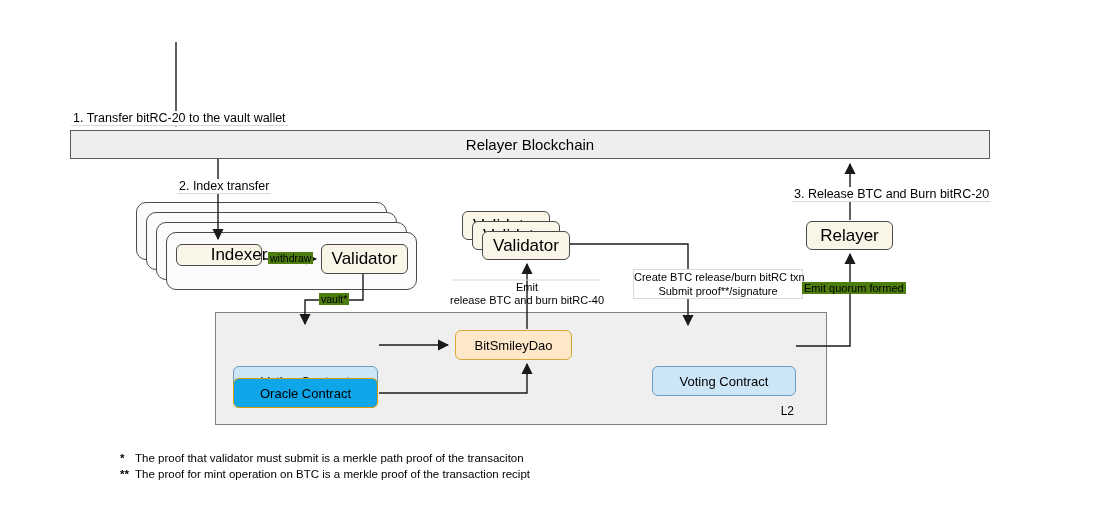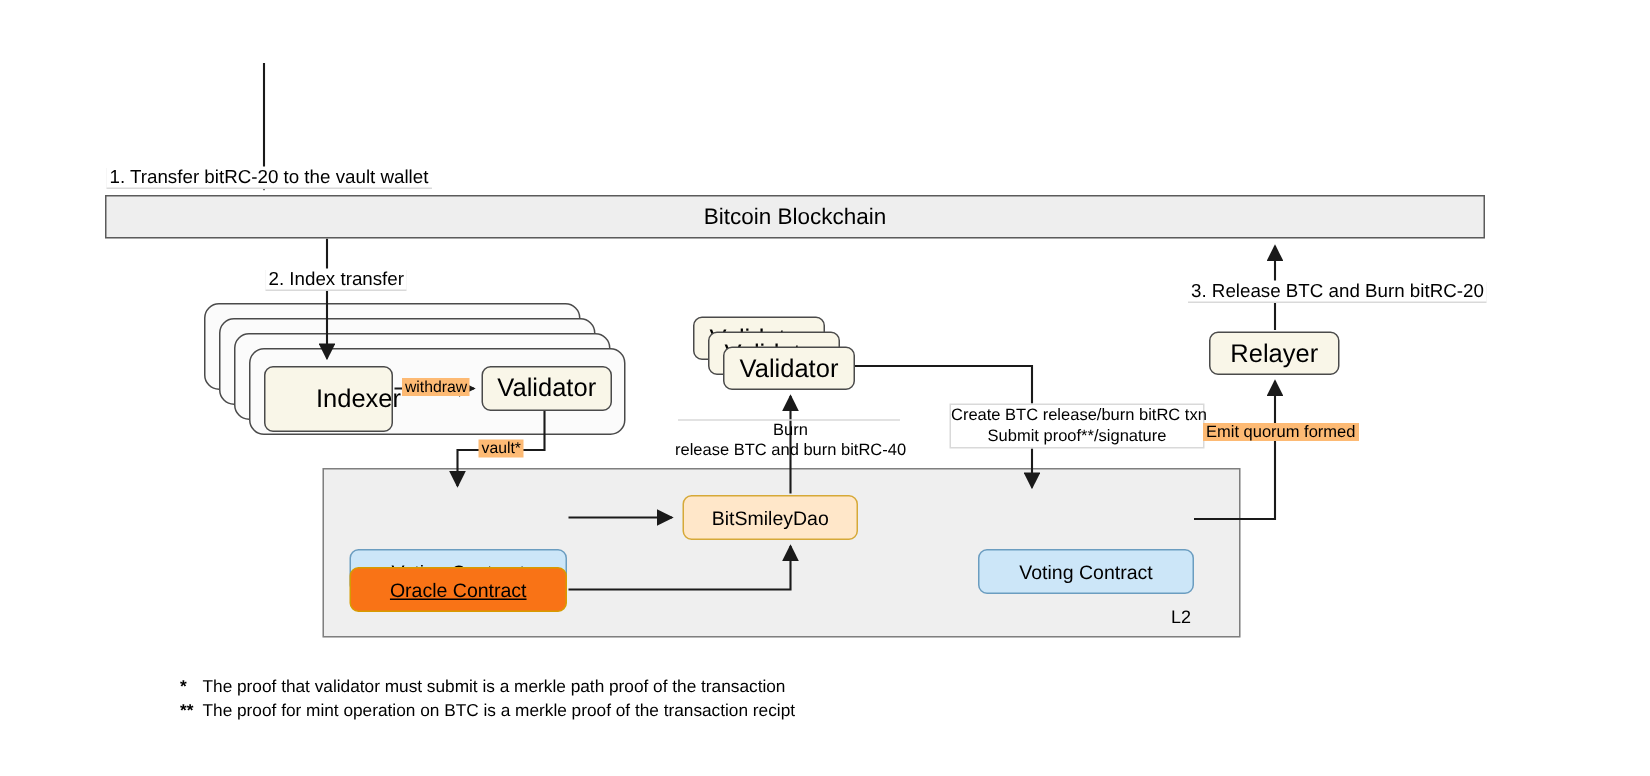--- a/index.html
+++ b/index.html
@@ -14,25 +14,25 @@
 
   
   .card{position:absolute;box-sizing:border-box;background:#fbfbfb;border:1.5px solid #4a4a4a;border-radius:10px;}
   .l2box{position:absolute;box-sizing:border-box;background:#efefef;border:1.5px solid #7f7f7f;}
 
   
   .bar{background:#eeeeee;border:1.5px solid #5b5b5b;font-size:15px;}
   .cream{background:#f9f6e8;border:1.5px solid #4a4a4a;border-radius:6px;font-size:17px;}
   .blue{background:#cce6f8;border:1.5px solid #6b9dc0;border-radius:6px;font-size:13px;margin-top:36px;}
   .peach{background:#ffe7c9;border:1.5px solid #d6a938;border-radius:6px;font-size:13px;}
-  .orange{background:#f97316;border:1.5px solid #d79b00;border-radius:6px;font-size:13px;text-decoration:underline;}
+  .orange{background:#0ea5e9;border:1.5px solid #d79b00;border-radius:6px;font-size:13px;}
 
   
   .step{font-size:12.5px;background:#fff;padding:0 2px;box-shadow:0 1px 0 #d9d9d9;}
-  .edge{font-size:11px;background:#fdba74;padding:0 2px;}
+  .edge{font-size:11px;background:#4d7c0f;padding:0 2px;}
   .edge2{font-size:11px;text-align:center;line-height:13px;}
   .boxedlbl{font-size:11px;text-align:center;line-height:14px;background:#fff;border:1px solid #d9d9d9;white-space:nowrap;}
   .l2tag{font-size:12px;}
   .foot{position:absolute;z-index:4;font-size:11.5px;line-height:16px;}
   .foot .row{display:flex;}
   .foot .mark{width:15px;font-weight:bold;flex:0 0 auto;}
 </style>
 </head>
 <body>
 
@@ -62,24 +62,24 @@
       <path d="M570,244 H688 V325" marker-end="url(#ah)"></path>
       <path d="M850,220 V164" marker-end="url(#ah)"></path>
       <path d="M796,346 H850 V254" marker-end="url(#ah)"></path>
       <path d="M379,345 H448" marker-end="url(#ah)"></path>
       <path d="M379,393 H527 V364" marker-end="url(#ah)"></path>
       <path d="M452,280 H600" stroke="#d8d8d8" stroke-width="1"></path>
     </g>
   </svg>
 
   <div class="node bar" style="left:70px;top:130px;width:920px;height:29px;">
-    <span>Bitcoin Blockchain</span>
+    <span>Relayer Blockchain</span>
   </div>
 
-  <div class="node cream" style="left:176px;top:244px;width:86px;height:44px;padding-left:40px;">
+  <div class="node cream" style="left:176px;top:244px;width:86px;height:22px;padding-left:40px;">
     <span>Indexer</span>
   </div>
   <div class="node cream" style="left:321px;top:244px;width:87px;height:30px;">
     <span>Validator</span>
   </div>
 
   <div class="node cream" style="left:462px;top:211px;width:88px;height:29px;">
     <span>Validator</span>
   </div>
   <div class="node cream" style="left:472px;top:221px;width:88px;height:29px;">
@@ -107,35 +107,35 @@
   </div>
 
   <div class="lbl step" style="left:71px;top:79px;margin-top:32px;">1. Transfer bitRC-20 to the vault wallet</div>
   <div class="lbl step" style="left:177px;top:179px;">2. Index transfer</div>
   <div class="lbl step" style="left:756px;top:187px;margin-left:36px;">3. Release BTC and Burn bitRC-20</div>
 
   <div class="lbl edge" style="left:268px;top:252px;font-size:10.5px;">withdraw</div>
   <div class="lbl edge" style="left:319px;top:293px;font-size:10.5px;">vault*</div>
 
   <div class="lbl edge2" style="left:450px;top:281px;width:154px;">
-    <div>Burn</div>
+    <div>Emit</div>
     <div>release BTC and burn bitRC-40</div>
   </div>
 
   <div class="lbl boxedlbl" style="left:633px;top:269px;width:168px;">
     <div>Create BTC release/burn bitRC txn</div>
     <div>Submit proof**/signature</div>
   </div>
 
   <div class="lbl edge" style="left:802px;top:282px;">Emit quorum formed</div>
 
   <div class="foot" style="left:120px;top:450px;">
     <div class="row">
       <span class="mark">*</span>
-      <span>The proof that validator must submit is a merkle path proof of the transaction</span>
+      <span>The proof that validator must submit is a merkle path proof of the transaciton</span>
     </div>
     <div class="row">
       <span class="mark">**</span>
       <span>The proof for mint operation on BTC is a merkle proof of the transaction recipt</span>
     </div>
   </div>
 
 </div>
 
 </body></html>

